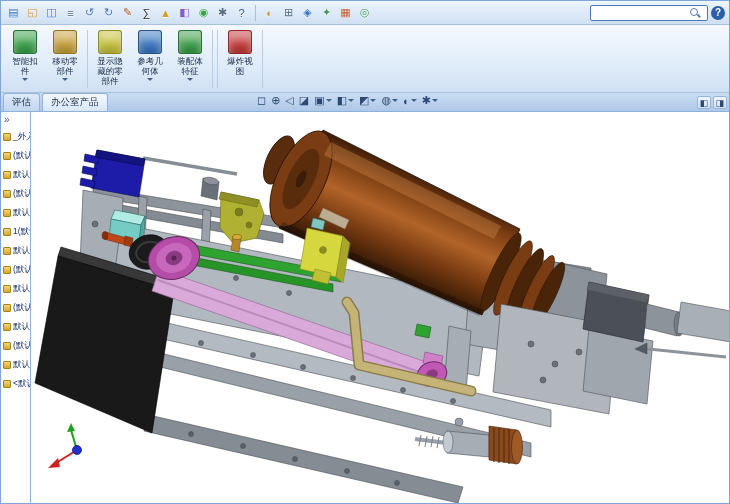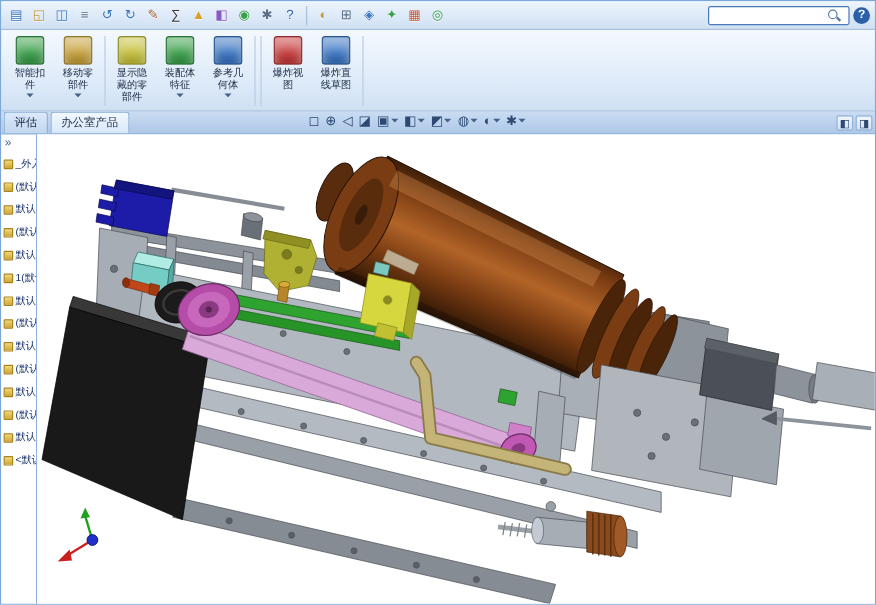--- a/index.html
+++ b/index.html
@@ -22,21 +22,21 @@
                  border:1.5px solid #5a7ca8; border-radius:50%; }
   .mag::after { content:""; position:absolute; left:7.5px; top:8px; width:4px; height:1.5px;
                 background:#5a7ca8; transform:rotate(45deg); }
   .helpdot { width:14px; height:14px; border-radius:50%; background:#2b5fa8; color:#fff; font-size:10px;
              display:flex; align-items:center; justify-content:center; font-weight:bold; }
 
   
   .ribbon { height:68px; background:linear-gradient(#f4f9fe,#dcE9f8 70%,#cfe0f3); border-bottom:1px solid #a8c0dc;
             display:flex; align-items:stretch; padding:2px 4px 1px 4px; flex:none; }
   .rbtn { min-width:40px; padding:1px 3px; display:flex; flex-direction:column; align-items:center;
-          border:1px solid transparent; border-radius:3px;font-family:Liberation Mono, monospace; }
+          border:1px solid transparent; border-radius:3px; }
   .ricon { width:24px; height:24px; border-radius:3px; margin:1px 0 2px 0; border:1px solid rgba(0,0,0,.28);
            box-shadow:inset 0 9px 9px rgba(255,255,255,.5), inset 0 -6px 8px rgba(0,0,0,.18); flex:none; }
   .rlabel { font-size:8.5px; line-height:10px; color:#1a2a44; text-align:center; }
   .caret { width:0; height:0; border-left:3px solid transparent; border-right:3px solid transparent;
            border-top:3px solid #44618a; margin-top:2px; }
   .rsep { width:1px; background:#b8cce4; margin:3px 2px; }
 
   
   .tabstrip { height:19px; background:linear-gradient(#cadcf2,#aec8e8); border-bottom:1px solid #8fb0d8;
               display:flex; align-items:flex-end; padding:0 2px; position:relative; flex:none; }
@@ -116,49 +116,42 @@
     <div class="rsep"></div>
     <div class="rbtn">
       <div class="ricon" style="background: rgb(199, 194, 58);"></div>
       <div class="rlabel">
           <div>显示隐</div>
           <div>藏的零</div>
           <div>部件</div>
         </div>
     </div>
     <div class="rbtn">
+      <div class="ricon" style="background: rgb(58, 118, 196);"></div>
+      <div class="rlabel">
+          <div>参考几</div>
+          <div>何体</div>
+        </div>
+      <span class="caret"></span>
+    </div>
+    <div class="rbtn">
       <div class="ricon" style="background: rgb(58, 160, 74);"></div>
       <div class="rlabel">
           <div>装配体</div>
           <div>特征</div>
         </div>
       <span class="caret"></span>
     </div>
-    <div class="rbtn">
-      <div class="ricon" style="background: rgb(58, 118, 196);"></div>
-      <div class="rlabel">
-          <div>参考几</div>
-          <div>何体</div>
-        </div>
-      <span class="caret"></span>
-    </div>
     <div class="rsep"></div>
     <div class="rsep"></div>
     <div class="rbtn">
       <div class="ricon" style="background: rgb(199, 58, 58);"></div>
       <div class="rlabel">
           <div>爆炸视</div>
           <div>图</div>
-        </div>
-    </div>
-    <div class="rbtn">
-      <div class="ricon" style="background: rgb(58, 118, 196);"></div>
-      <div class="rlabel">
-          <div>爆炸直</div>
-          <div>线草图</div>
         </div>
     </div>
     <div class="rsep"></div>
   </div>
 
   <div class="tabstrip">
     <div class="tab">评估</div>
     <div class="tab active">办公室产品</div>
     <div class="hud">
       <span class="hicon">

